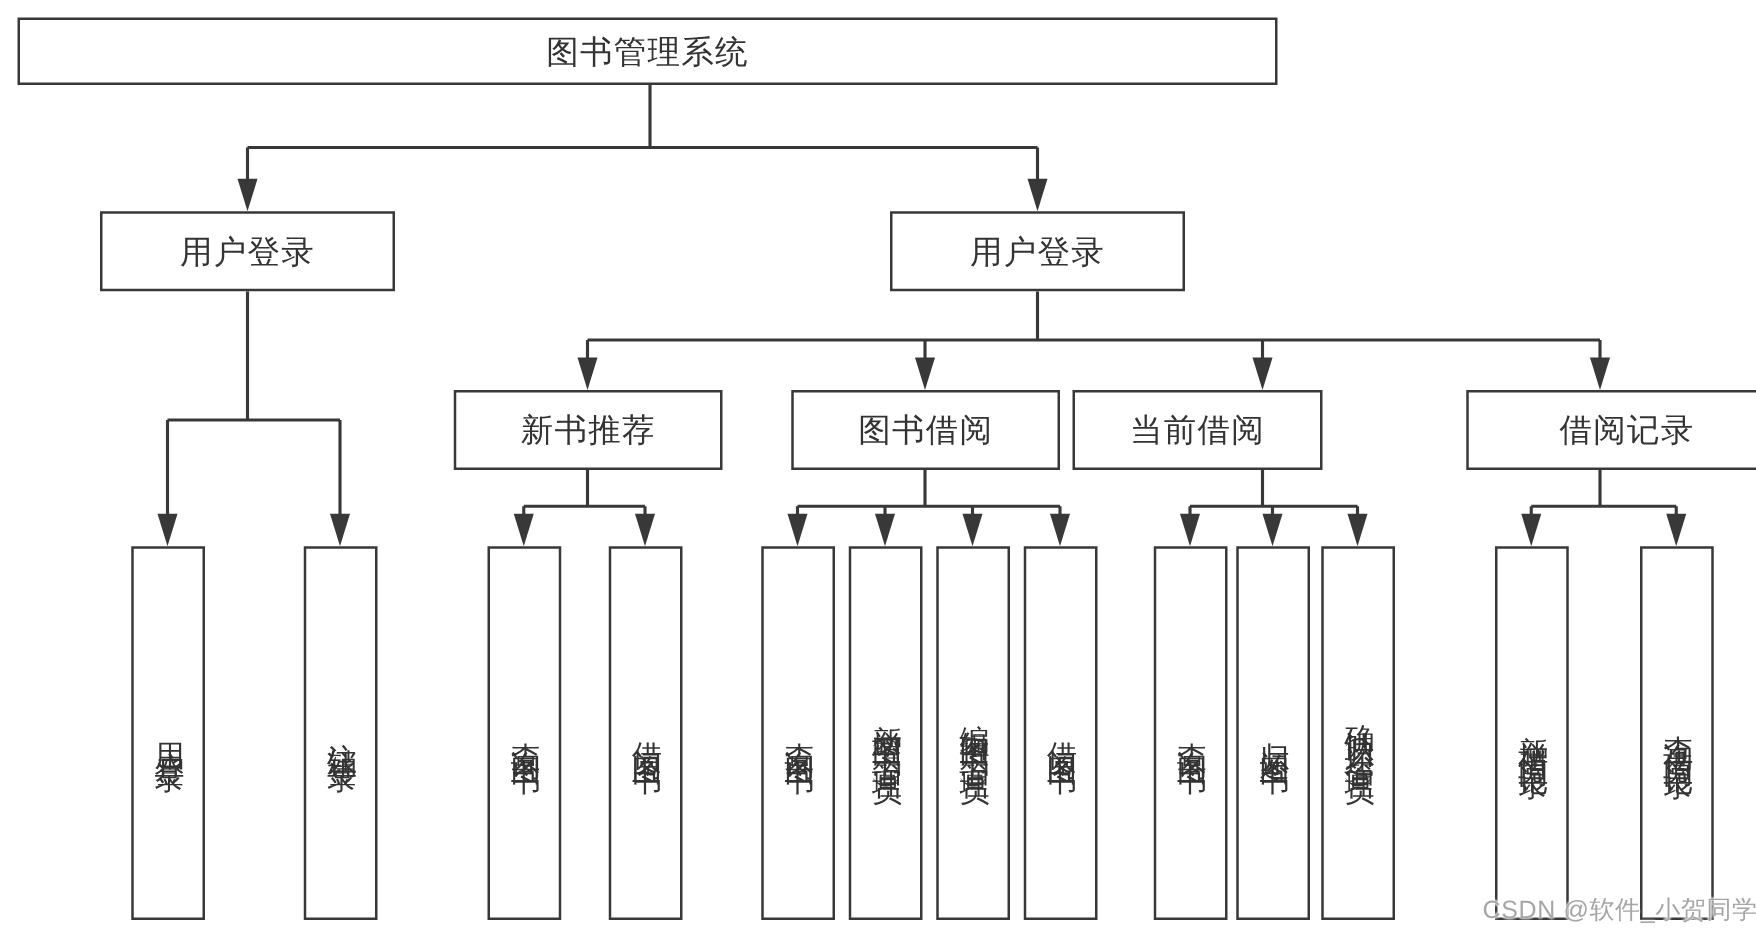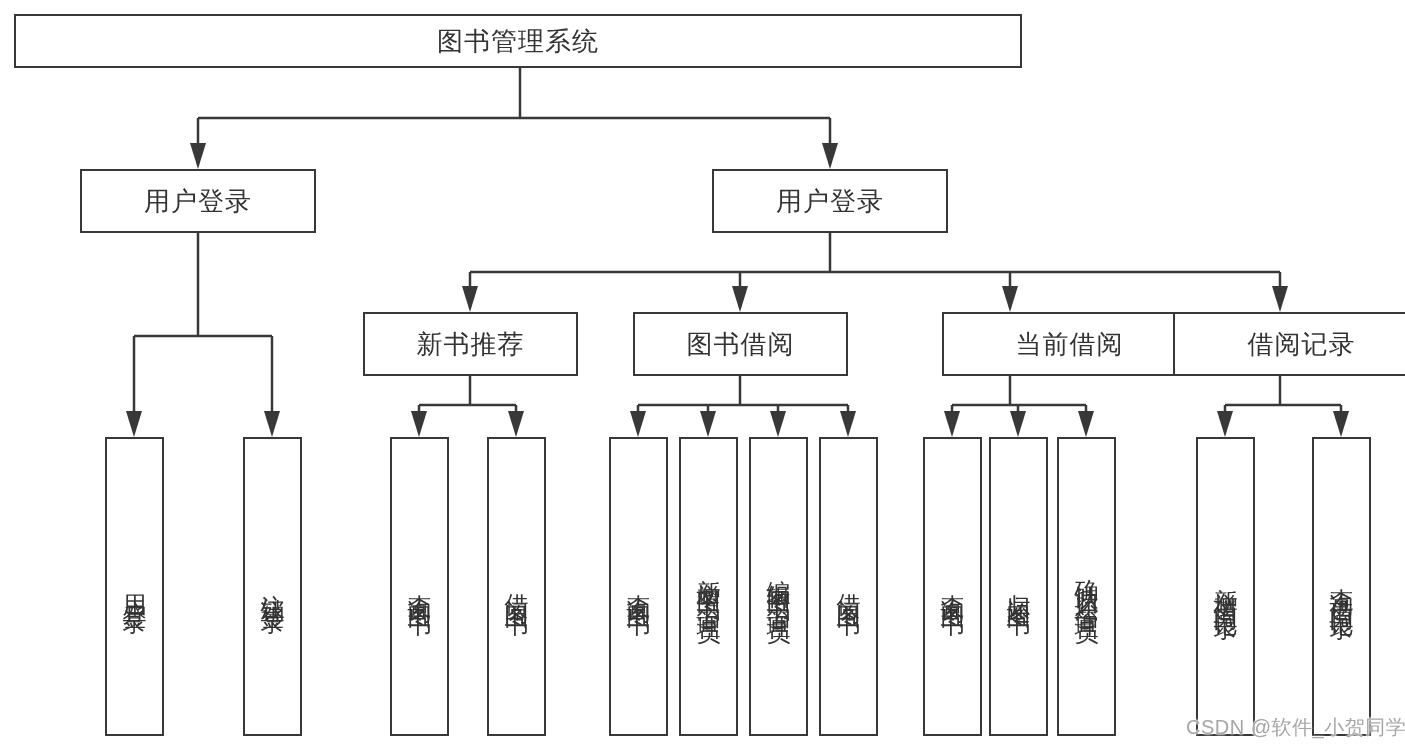--- a/index.html
+++ b/index.html
@@ -77,21 +77,21 @@
   <div class="hbox" style="left:712px;top:169px;width:236px;height:64px">
     <span class="lbl">用户登录</span>
   </div>
 
   <div class="hbox" style="left:633px;top:312px;width:215px;height:64px">
     <span class="lbl">图书借阅</span>
   </div>
   <div class="hbox" style="left:363px;top:312px;width:215px;height:64px">
     <span class="lbl">新书推荐</span>
   </div>
-  <div class="hbox" style="left:942px;top:312px;width:255px;height:64px">
+  <div class="hbox" style="left:858px;top:312px;width:200px;height:64px">
     <span class="lbl">当前借阅</span>
   </div>
   <div class="hbox" style="left:1173px;top:312px;width:257px;height:64px">
     <span class="lbl">借阅记录</span>
   </div>
 
   <div class="vbox" style="left:105px">
     <span class="vlbl">用户登录</span>
   </div>
   <div class="vbox" style="left:243px">

